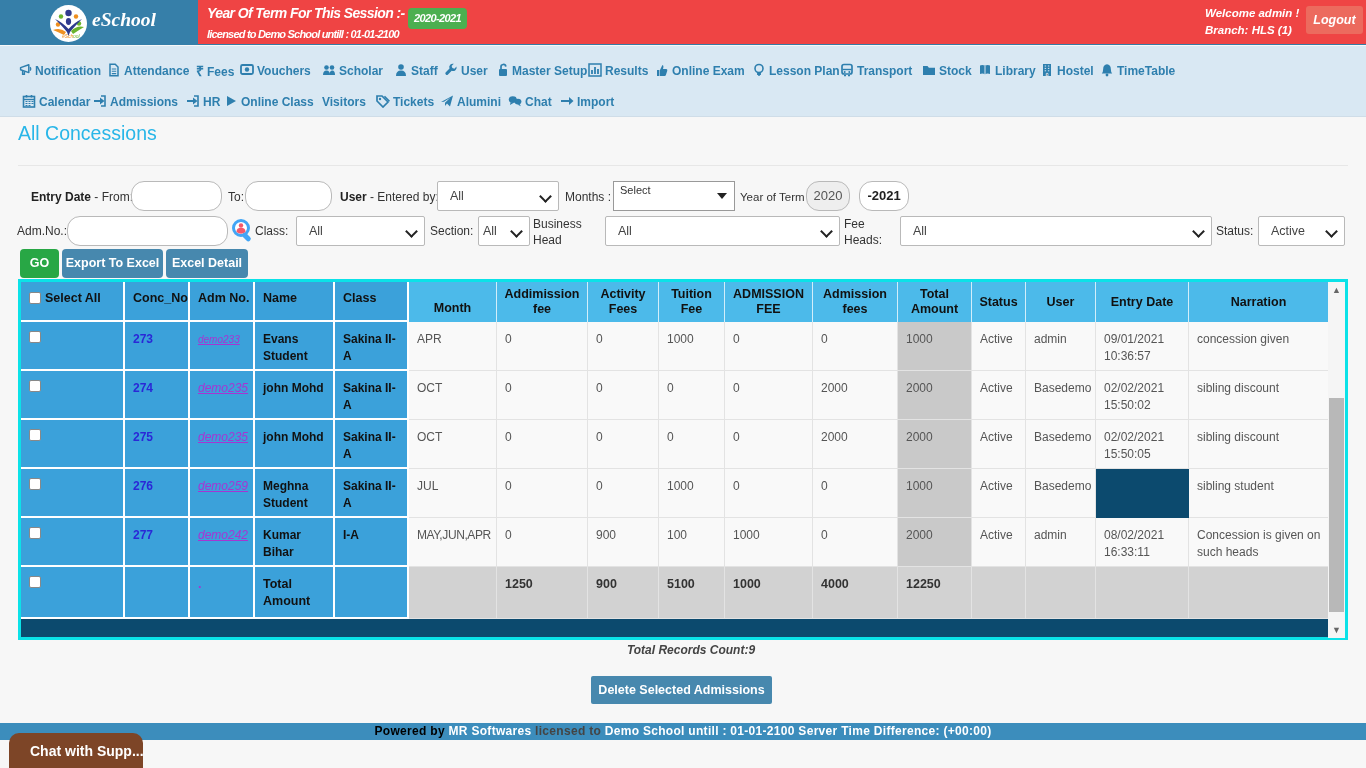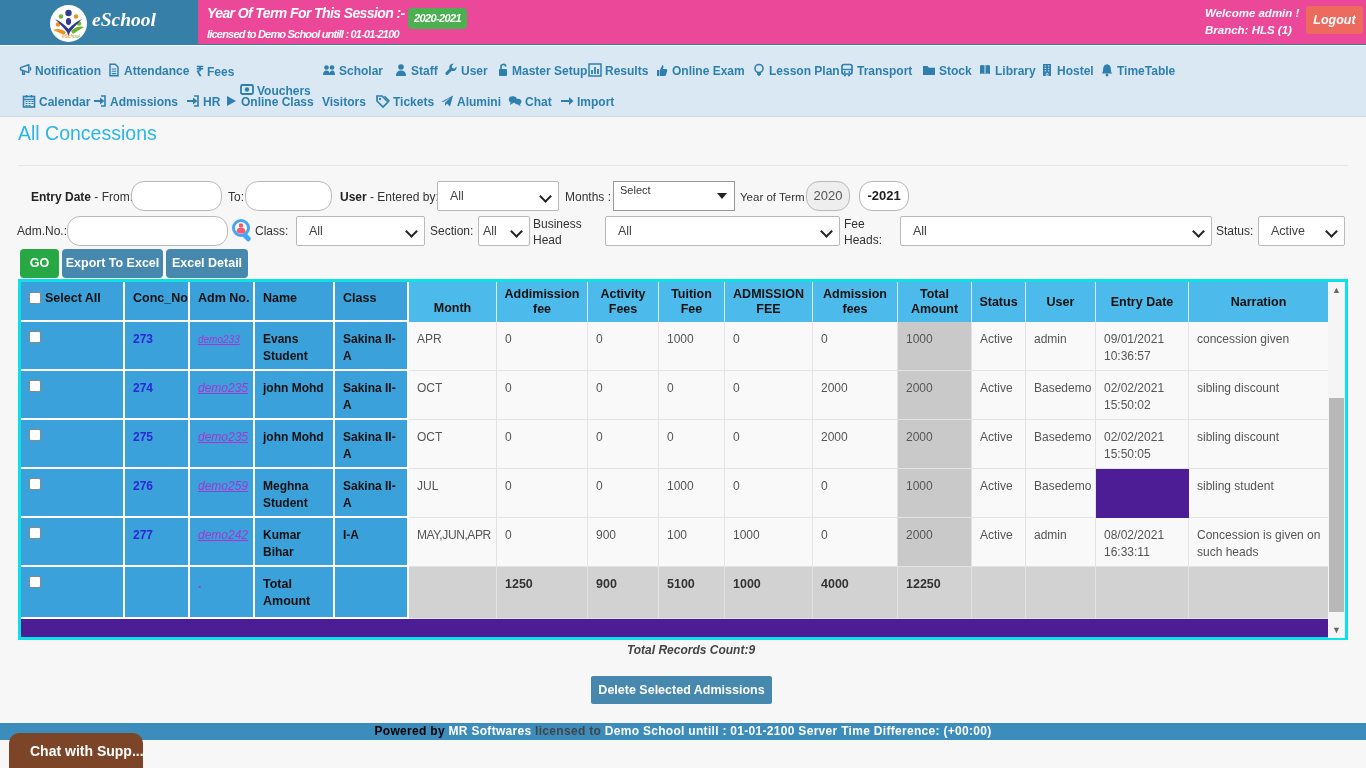--- a/index.html
+++ b/index.html
@@ -1,21 +1,21 @@
 <!DOCTYPE html>
 <html><head>
 <meta charset="utf-8">
 <style>
 * { margin:0; padding:0; box-sizing:border-box; }
 html,body { width:1366px; height:768px; overflow:hidden; background:#f7f7f7;
   font-family:"Liberation Sans", sans-serif; }
 #page { position:relative; width:1366px; height:768px; }
 
 
-#hdr { position:absolute; left:0; top:0; width:1366px; height:45px; background:#ec4899; border-bottom:1px solid #357ca5;}
+#hdr { position:absolute; left:0; top:0; width:1366px; height:45px; background:#ef4444; border-bottom:1px solid #357ca5;}
 #hdr .logoarea { position:absolute; left:0; top:0; width:198px; height:45px; background:#367fa9; }
 #logo { position:absolute; left:50px; top:5px; }
 #brand { position:absolute; left:92px; top:9px; color:#fff; font-family:"Liberation Serif", serif; font-style:italic; font-weight:bold; font-size:19.5px; }
 #yot { position:absolute; left:207px; top:5px; color:#fff; font-style:italic; font-weight:bold; font-size:14px; letter-spacing:-0.6px; white-space:nowrap;}
 #yot .badge { position:absolute; left:201px; top:3px; background:#4caf50; color:#fff; font-size:11px; font-style:italic; border-radius:4px; width:59px; text-align:center; box-sizing:border-box; height:21px; line-height:21px; white-space:nowrap;}
 #lic { position:absolute; left:207px; top:28px; color:#fff; font-style:italic; font-weight:bold; font-size:11px; letter-spacing:-0.8px; }
 #welcome { position:absolute; left:1205px; top:5px; text-align:left; color:#fff; font-style:italic; font-weight:bold; font-size:11.5px; line-height:16.5px; }
 #logout { position:absolute; left:1306px; top:6px; width:57px; height:28px; background:#ec6a5e; color:#fff; font-style:italic; font-weight:bold; font-size:12.5px; border-radius:3px; text-align:center; line-height:28px; }
 
 
@@ -29,21 +29,21 @@
 #rule { position:absolute; left:18px; top:165px; width:1330px; height:1px; background:#e7e7e7; }
 
 .lbl { position:absolute; font-size:12px; color:#333; white-space:nowrap; }
 .lbl b { color:#222; }
 .inp { position:absolute; height:30px; background:#fff; border:1px solid #b9b9b9; border-radius:13px; font-size:13px; color:#444; padding:0 8px; line-height:28px;}
 .sel { position:absolute; height:30px; background:#fff; border:1px solid #b9b9b9; border-radius:2px; font-size:12.5px; color:#444; padding:0 12px; line-height:28px; }
 .sel:after { content:""; position:absolute; right:8px; top:10px; width:7px; height:7px; border-right:2.2px solid #222; border-bottom:2.2px solid #222; transform:rotate(45deg); }
 .btn { position:absolute; height:29px; border-radius:4px; color:#fff; font-weight:bold; font-size:12.5px; text-align:center; line-height:29px; white-space:nowrap; }
 
 
-#tblwrap { position:absolute; left:18px; top:279px; width:1330px; height:361px; border:3px solid #0be2e8; background:#4c1d95; }
+#tblwrap { position:absolute; left:18px; top:279px; width:1330px; height:361px; border:3px solid #0be2e8; background:#0c4a6e; }
 .hcell, .cell { position:absolute; font-size:12.5px; overflow:hidden; }
 .bluecol { background:#3ba1da; border-right:2px solid #fff; border-bottom:2px solid #fff; color:#111; font-weight:bold; }
 .hdr2 { background:#4cbaea; color:#111; font-weight:bold; text-align:center; }
 .datac { background:#f9f9f9; border-right:1px solid #e3e3e3; border-bottom:1px solid #e3e3e3; color:#555; }
 .grayc { background:#c9c9c9; }
 .totc  { background:#d2d2d2; font-weight:bold; color:#333; }
 
 
 #vsb { position:absolute; right:0; top:0; width:17px; height:356px; background:#f5f5f5; }
 #vsb .thumb { position:absolute; left:1px; top:116px; width:15px; height:214px; background:#b8b8b8; }
@@ -86,21 +86,21 @@
       <span class="ni" style="left:18px; top:17px;"><svg width="14" height="14" viewBox="0 0 14 14">
           <path d="M10.8 1.8 L10.8 9.6 L2.6 6.8 L2.6 4.6 z" fill="none" stroke="#2e7fae" stroke-width="1.5" stroke-linejoin="round"></path>
           <path d="M4.6 8 L4.6 11.2 L6.4 11.2 L6.4 8.6" fill="none" stroke="#2e7fae" stroke-width="1.4"></path>
           <path d="M12 4.2 a2.6 2.6 0 0 1 0 3.4" fill="none" stroke="#2e7fae" stroke-width="1.3"></path>
         </svg>Notification</span>
       <span class="ni" style="left:107px; top:17px;"><svg width="14" height="14" viewBox="0 0 14 14">
           <path d="M3 1.2 h5.2 L11 4 v8.8 h-8z" fill="none" stroke="#2e7fae" stroke-width="1.5"></path>
           <path d="M4.8 6h4.4M4.8 8.3h4.4M4.8 10.6h4.4" stroke="#2e7fae" stroke-width="1.1"></path>
         </svg>Attendance</span>
       <span class="ni" style="left:196px; top:17px;"><span class="g" style="font-size:14px;">₹</span>Fees</span>
-      <span class="ni" style="left:240px; top:17px;margin-top:20px;"><svg width="14" height="14" viewBox="0 0 14 14">
+      <span class="ni" style="left:240px; top:17px;"><svg width="14" height="14" viewBox="0 0 14 14">
           <rect x="1" y="2" width="12" height="9" rx="1.5" fill="none" stroke="#2e7fae" stroke-width="1.8"></rect>
           <circle cx="7" cy="6.5" r="2.2" fill="#2e7fae"></circle>
         </svg>Vouchers</span>
       <span class="ni" style="left:322px; top:17px;"><svg width="14" height="14" viewBox="0 0 14 14">
           <circle cx="4.5" cy="4.5" r="2.3" fill="#2e7fae"></circle>
           <circle cx="10" cy="4.5" r="2.3" fill="#2e7fae"></circle>
           <path d="M1 12 q0-4.5 3.5-4.5 q3.5 0 3.5 4.5z" fill="#2e7fae"></path>
           <path d="M7.5 12 q0-4.5 2.8-4.5 q2.7 0 2.7 4.5z" fill="#2e7fae"></path>
         </svg>Scholar</span>
       <span class="ni" style="left:394px; top:17px;"><svg width="14" height="14" viewBox="0 0 14 14">

